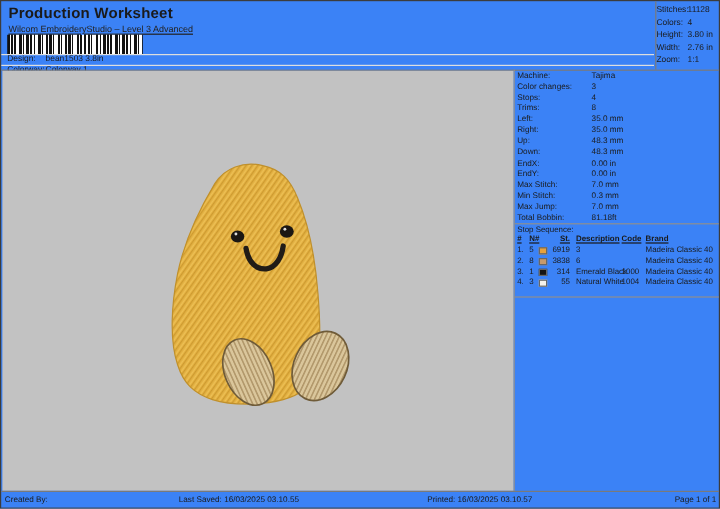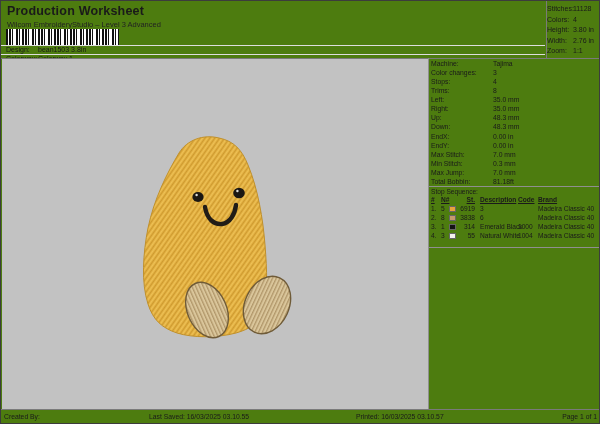--- a/index.html
+++ b/index.html
@@ -1,21 +1,21 @@
 <!DOCTYPE html>
 <html><head>
 <meta charset="utf-8">
 <style>
   html,body{margin:0;padding:0;background:#fff;}
   body{width:600px;height:424px;position:relative;font-family:"Liberation Sans",sans-serif;color:#1a1a1a;}
-  .page{position:absolute;inset:0;border:1px solid #3c3c3c;background:#4d7c0f;overflow:hidden;}
+  .page{position:absolute;inset:0;border:1px solid #3c3c3c;background:#3b82f6;overflow:hidden;}
 
   
   .title{position:absolute;left:6px;top:3px;font-size:12.5px;font-weight:bold;letter-spacing:.2px;}
-  .subtitle{position:absolute;left:6px;top:19px;font-size:7.5px;color:#222;}
+  .subtitle{position:absolute;left:6px;top:19px;font-size:7.5px;color:#222;text-decoration:underline;}
   .barcode{position:absolute;left:5px;top:28px;width:113px;height:16px;
     background:repeating-linear-gradient(90deg,#111 0 2px,#fff 2px 3px,#111 3px 5px,#fff 5px 6px,#111 6px 7px,#fff 7px 10px,#111 10px 12px,#fff 12px 13px,#111 13px 14px,#fff 14px 16px);}
   .meta-row{position:absolute;left:5px;font-size:7px;display:flex;}
   .meta-label{width:32px;}
   .hline{position:absolute;height:1px;background:#7a7a7a;}
   .hline-light{position:absolute;height:1px;background:#dedede;}
   .vline{position:absolute;width:1px;background:#7a7a7a;}
 
   
   .summary-box{position:absolute;left:546px;top:1px;width:52px;height:55px;padding-top:2px;font-size:7px;}

